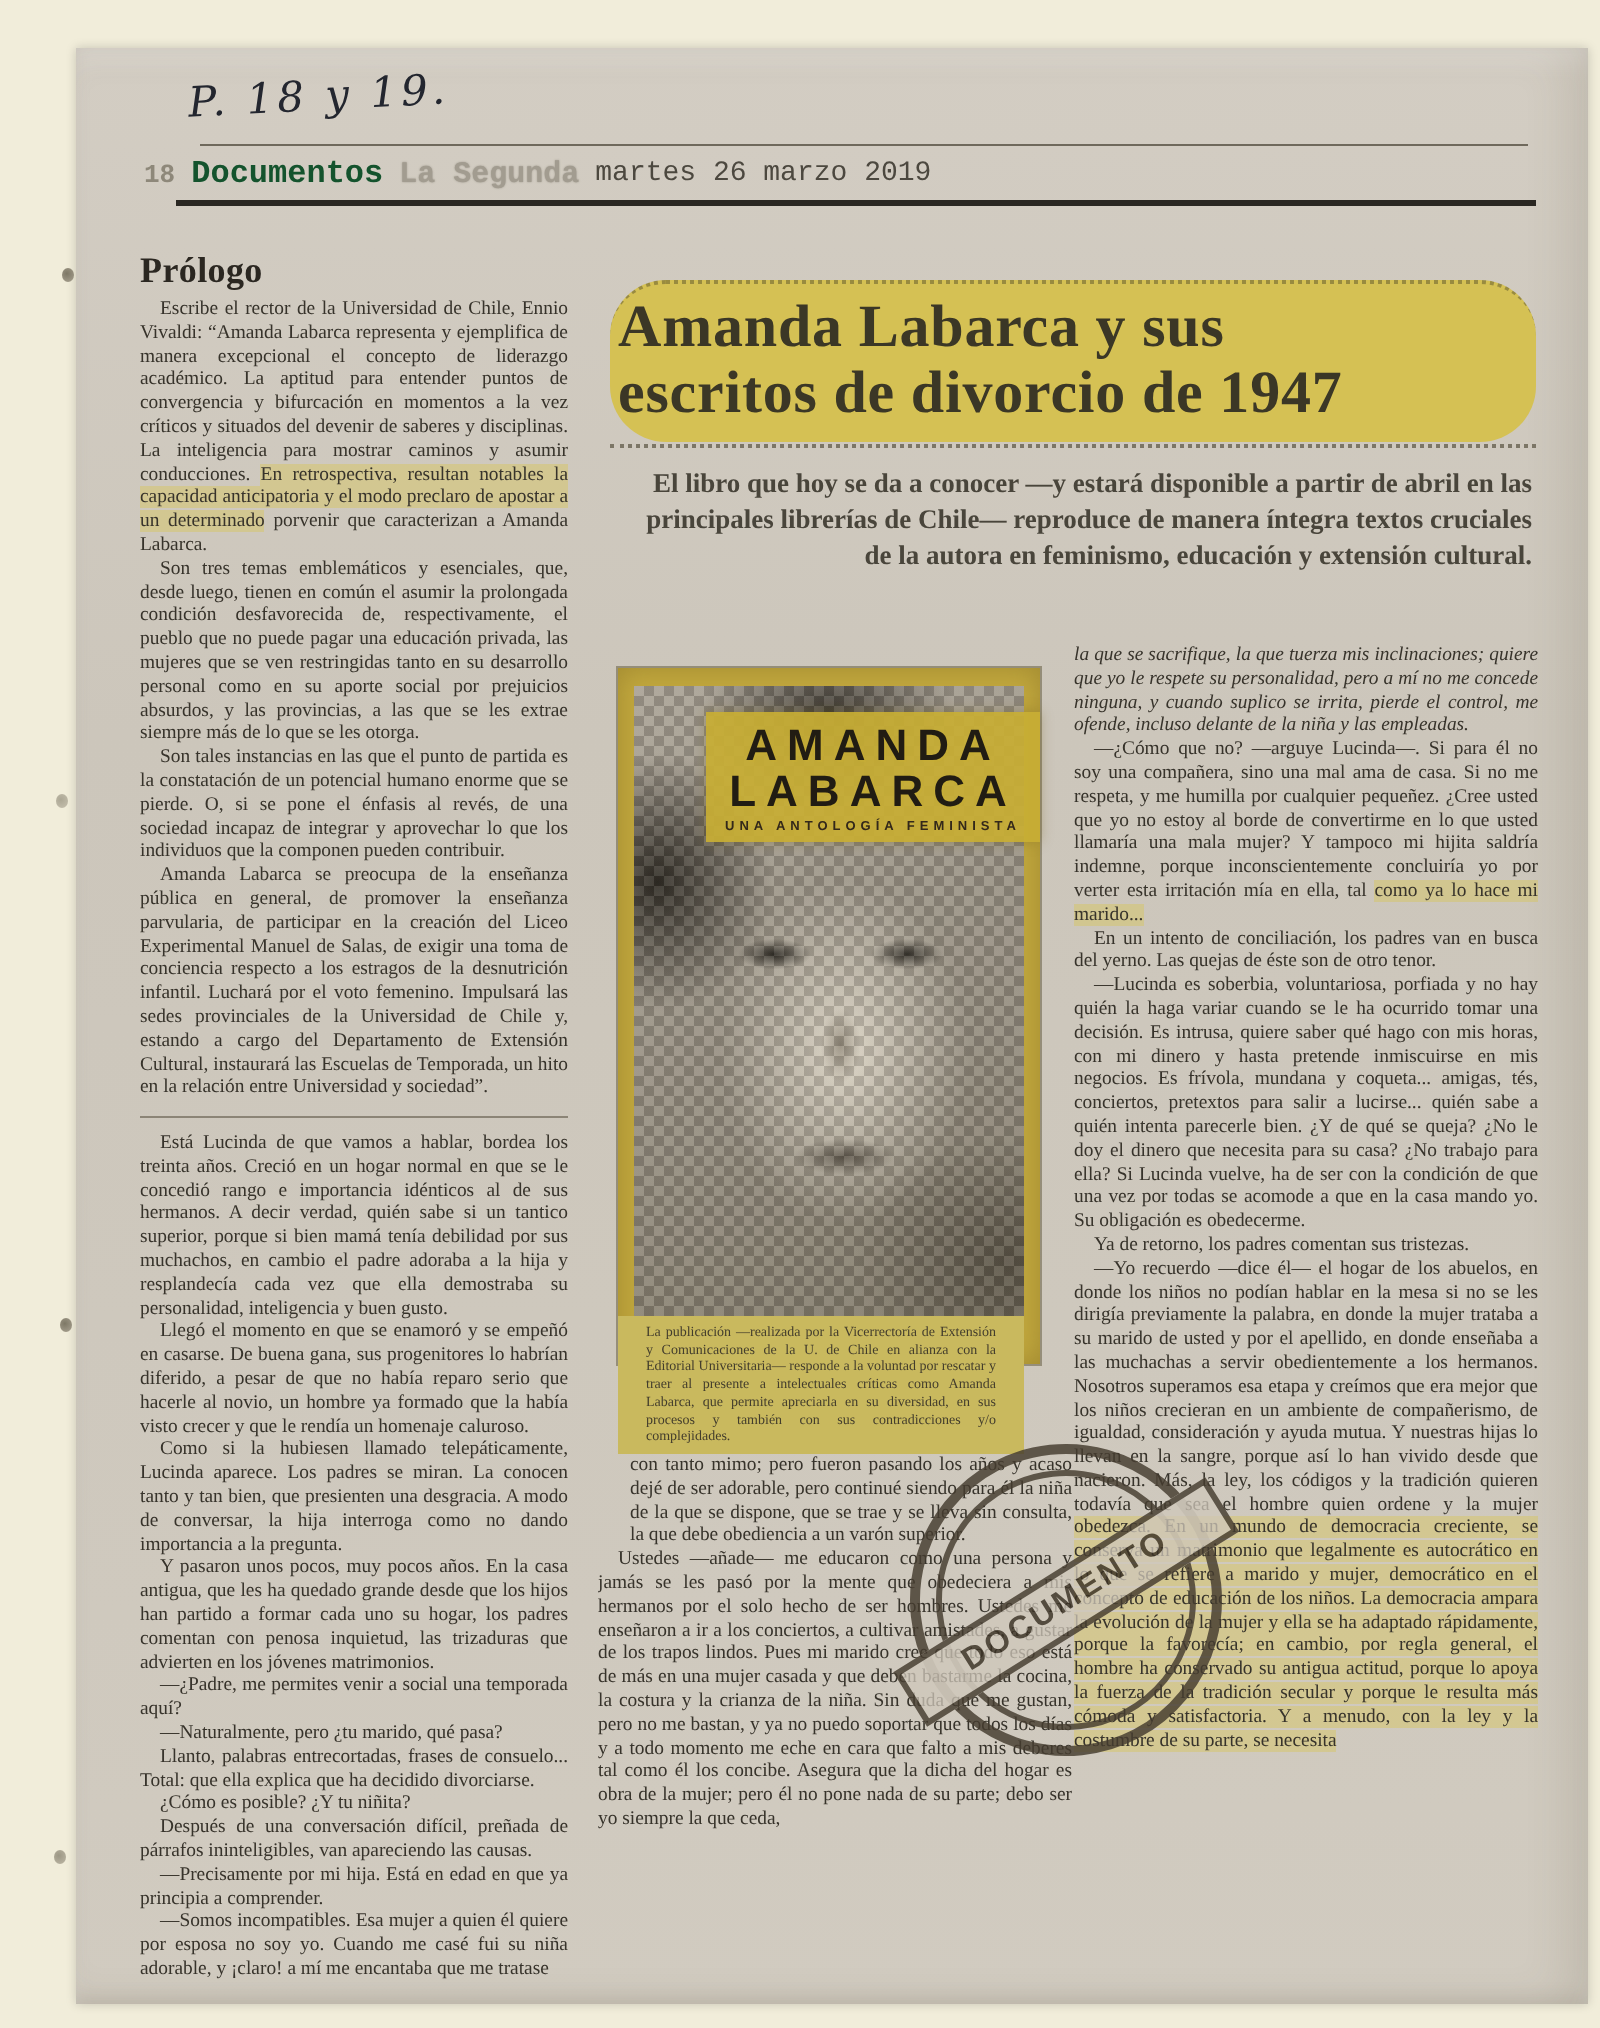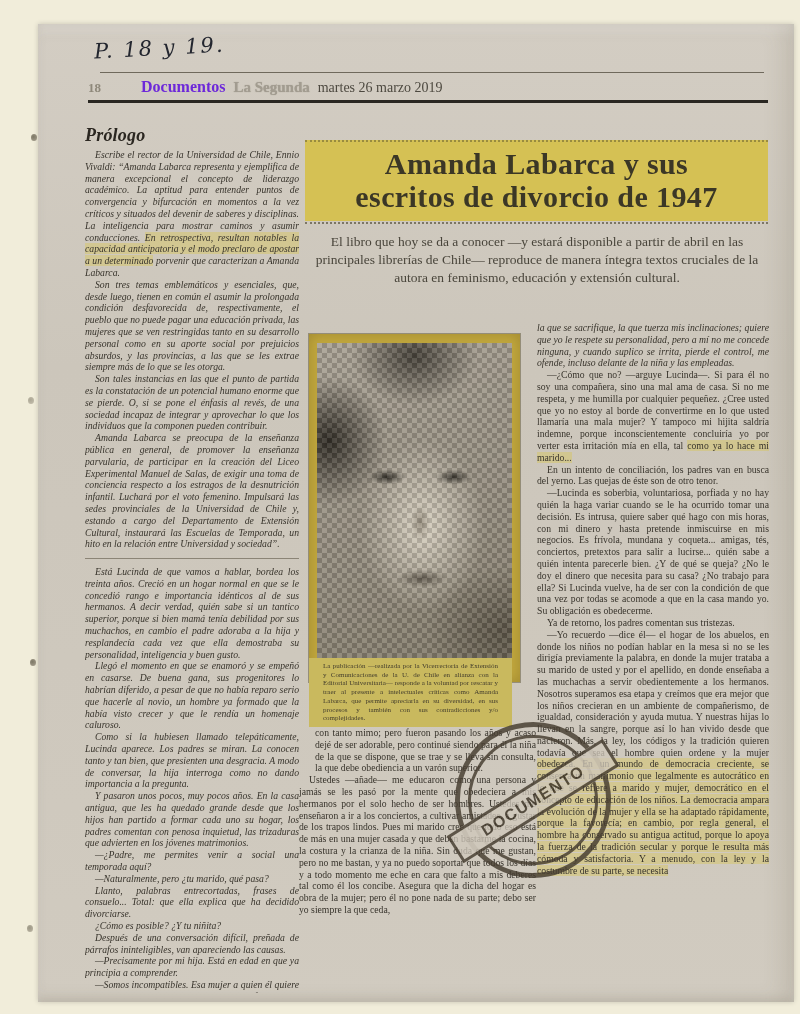--- a/index.html
+++ b/index.html
@@ -21,47 +21,47 @@
   .hole{position:absolute;width:6px;height:7px;border-radius:50%;
     background:radial-gradient(circle at 40% 40%, #57513f, #948c7c);opacity:.75;}
   
   .hand-note{
     position:absolute;left:94px;top:36px;
     font-family:"DejaVu Serif", serif;font-style:italic;
     font-size:21px;letter-spacing:2px;color:#23262f;
     transform:rotate(-3deg);
   }
   .thin-rule{position:absolute;left:100px;top:72px;width:664px;height:1px;background:#6f695c;}
-  .masthead{position:absolute;left:88px;top:78px;display:flex;align-items:flex-end;gap:8px;
-    font-family:Liberation Serif, serif;white-space:nowrap;}
+  .masthead{position:absolute;left:72px;top:78px;display:flex;align-items:center;gap:8px;
+    font-family:Liberation Mono, monospace;white-space:nowrap;}
   .masthead .pagenum{font-weight:bold;font-size:13px;color:#8e887a;}
-  .masthead .section{font-weight:bold;font-size:16px;color:#6d28d9;margin-left:32px;}
+  .masthead .section{font-weight:bold;font-size:16px;color:#14532d;}
   .masthead .paper{font-weight:bold;font-size:15px;color:#a29c90;text-shadow:0 0 1px rgba(150,144,132,.9);}
   .masthead .date{font-size:14px;color:#4c483f;}
   .thick-rule{position:absolute;left:88px;top:100px;width:680px;height:3px;background:#2a2722;}
   
   .headline{
     position:absolute;left:305px;top:140px;width:463px;box-sizing:border-box;
     background:#d5c154;border-top:2px dotted rgba(104,94,46,.55);
-    padding:5px 4px 8px;text-align:center;
-    font-weight:bold;font-size:30px;line-height:33px;color:#3b3726;letter-spacing:.4px;
+    padding:5px 4px 8px;text-align:left;
+    font-weight:bold;font-size:30px;line-height:33px;color:#3b3726;letter-spacing:.4px;border-radius:28px;
   }
   .dotted-rule{position:absolute;left:305px;top:222px;width:463px;border-top:2px dotted #7c7666;}
   .lead{
     position:absolute;left:308px;top:233px;width:458px;box-sizing:border-box;
-    text-align:center;font-weight:normal;font-size:13.5px;line-height:18px;color:#49453b;
+    text-align:right;font-weight:bold;font-size:13.5px;line-height:18px;color:#49453b;
   }
   
   .col{position:absolute;text-align:justify;color:#37332b;overflow:hidden;
     font-size:9.7px;line-height:11.8px;-webkit-hyphens:auto;hyphens:auto;}
   .col p{margin:0;text-indent:10px;}
   .col h2{font-size:18px;line-height:20px;margin:0 0 4px;color:#2b2721;letter-spacing:.2px;}
   .sec-rule{border-top:1px solid #8b8476;margin:8px 0 7px;}
   .hl{background:rgba(216,198,90,.45);}
-  .col-left{left:85px;top:125px;width:214px;height:868px;font-style:italic;}
+  .col-left{left:70px;top:125px;width:214px;height:868px;}
   .col-mid{left:299px;top:727px;width:237px;height:266px;}
   .col-right{left:537px;top:322px;width:232px;height:676px;}
   
   .cover{position:absolute;left:309px;top:334px;width:211px;height:348px;
     background:#c2a83e;box-shadow:0 0 0 1px rgba(80,70,40,.45), inset 0 0 14px rgba(120,100,30,.45);}
   .cover-photo{position:absolute;left:8px;right:8px;top:9px;bottom:12px;
     background:
       radial-gradient(ellipse 26px 11px at 36% 41%, rgba(18,16,12,.8), rgba(18,16,12,0) 70%),
       radial-gradient(ellipse 26px 11px at 70% 41%, rgba(18,16,12,.75), rgba(18,16,12,0) 70%),
       radial-gradient(ellipse 14px 26px at 53% 55%, rgba(70,60,45,.45), rgba(70,60,45,0) 72%),
@@ -139,20 +139,25 @@
   <p>—Naturalmente, pero ¿tu marido, qué pasa?</p>
   <p>Llanto, palabras entrecortadas, frases de consuelo... Total: que ella explica que ha decidido divorciarse.</p>
   <p>¿Cómo es posible? ¿Y tu niñita?</p>
   <p>Después de una conversación difícil, preñada de párrafos ininteligibles, van apareciendo las causas.</p>
   <p>—Precisamente por mi hija. Está en edad en que ya principia a comprender.</p>
   <p>—Somos incompatibles. Esa mujer a quien él quiere por esposa no soy yo. Cuando me casé fui su niña adorable, y ¡claro! a mí me encantaba que me tratase</p>
 </div>
 
 <div class="cover">
   <div class="cover-photo"></div>
+  <div class="cover-band">
+    <div class="cover-title">AMANDA</div>
+    <div class="cover-title">LABARCA</div>
+    <div class="cover-sub">UNA ANTOLOGÍA FEMINISTA</div>
+  </div>
 </div>
 <div class="caption">La publicación —realizada por la Vicerrectoría de Extensión y Comunicaciones de la U. de Chile en alianza con la Editorial Universitaria— responde a la voluntad por rescatar y traer al presente a intelectuales críticas como Amanda Labarca, que permite apreciarla en su diversidad, en sus procesos y también con sus contradicciones y/o complejidades.</div>
 
 <div class="col col-mid">
   <p style="text-indent:0;margin-left:16px;">con tanto mimo; pero fueron pasando los años y acaso dejé de ser adorable, pero continué siendo para él la niña de la que se dispone, que se trae y se lleva sin consulta, la que debe obediencia a un varón superior.</p>
   <p>Ustedes —añade— me educaron como una persona y jamás se les pasó por la mente que obedeciera a mis hermanos por el solo hecho de ser hombres. Ustedes me enseñaron a ir a los conciertos, a cultivar amistades, a gustar de los trapos lindos. Pues mi marido cree que todo eso está de más en una mujer casada y que deben bastarme la cocina, la costura y la crianza de la niña. Sin duda que me gustan, pero no me bastan, y ya no puedo soportar que todos los días y a todo momento me eche en cara que falto a mis deberes tal como él los concibe. Asegura que la dicha del hogar es obra de la mujer; pero él no pone nada de su parte; debo ser yo siempre la que ceda,</p>
 </div>
 
 <div class="col col-right">
   <p style="text-indent:0;font-style:italic;">la que se sacrifique, la que tuerza mis inclinaciones; quiere que yo le respete su personalidad, pero a mí no me concede ninguna, y cuando suplico se irrita, pierde el control, me ofende, incluso delante de la niña y las empleadas.</p>

